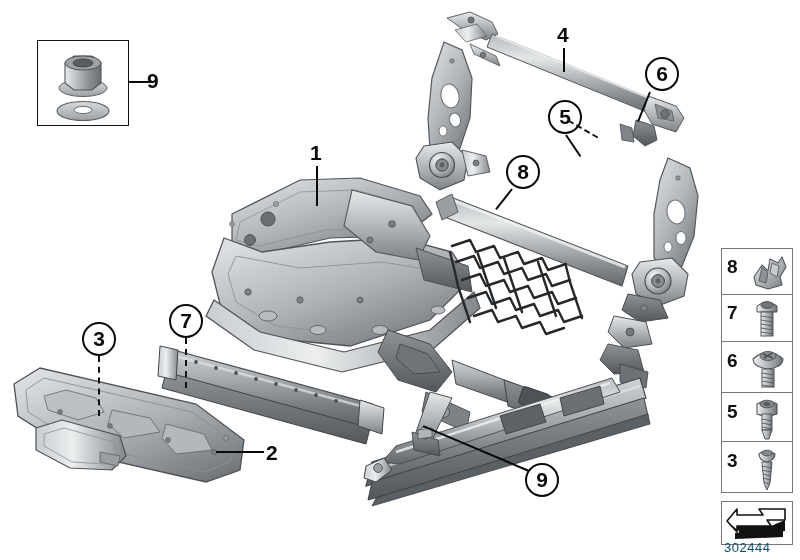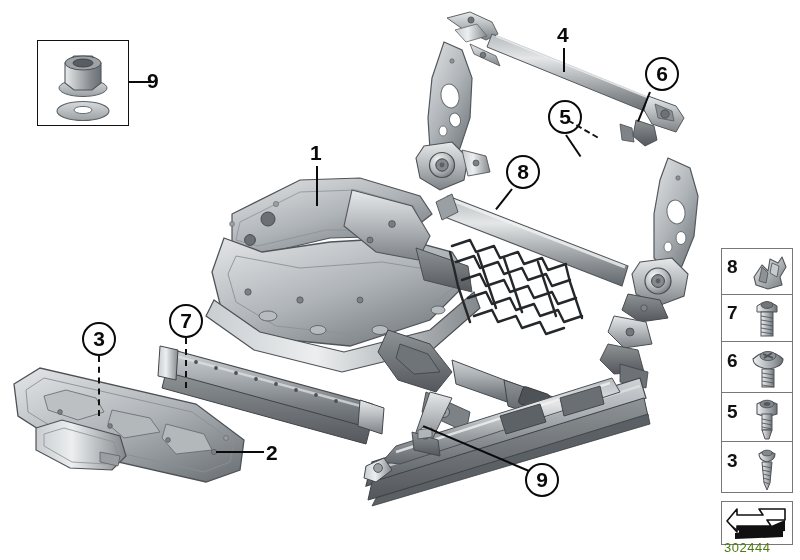--- a/index.html
+++ b/index.html
@@ -21,21 +21,21 @@
     font-family:"Liberation Sans",sans-serif;box-sizing:border-box;
   }
   .leader{position:absolute;background:#0a0a0a;}
   .leaderline{position:absolute;transform-origin:0 50%;height:2px;background:#0a0a0a;}
   .dashline{position:absolute;width:0;border-left:2px dashed #111;}
 
   
   .insetbox{position:absolute;border:1.6px solid #111;background:#fff;box-sizing:border-box;}
   .legendbox{position:absolute;border:1.3px solid #777;background:#fff;box-sizing:border-box;}
   .legendnum{position:absolute;font-weight:bold;font-size:19px;color:#111;line-height:1;}
-  .partid{position:absolute;font-size:13px;color:#4d7c0f;letter-spacing:.5px;}
+  .partid{position:absolute;font-size:13px;color:#0c4a6e;letter-spacing:.5px;}
 
   svg{display:block;}
   .sv{position:absolute;top:0;left:0;pointer-events:none;}
 </style>
 </head>
 <body>
 
 <div id="stage">
 
   <svg class="sv" width="800" height="560" viewBox="0 0 800 560">

